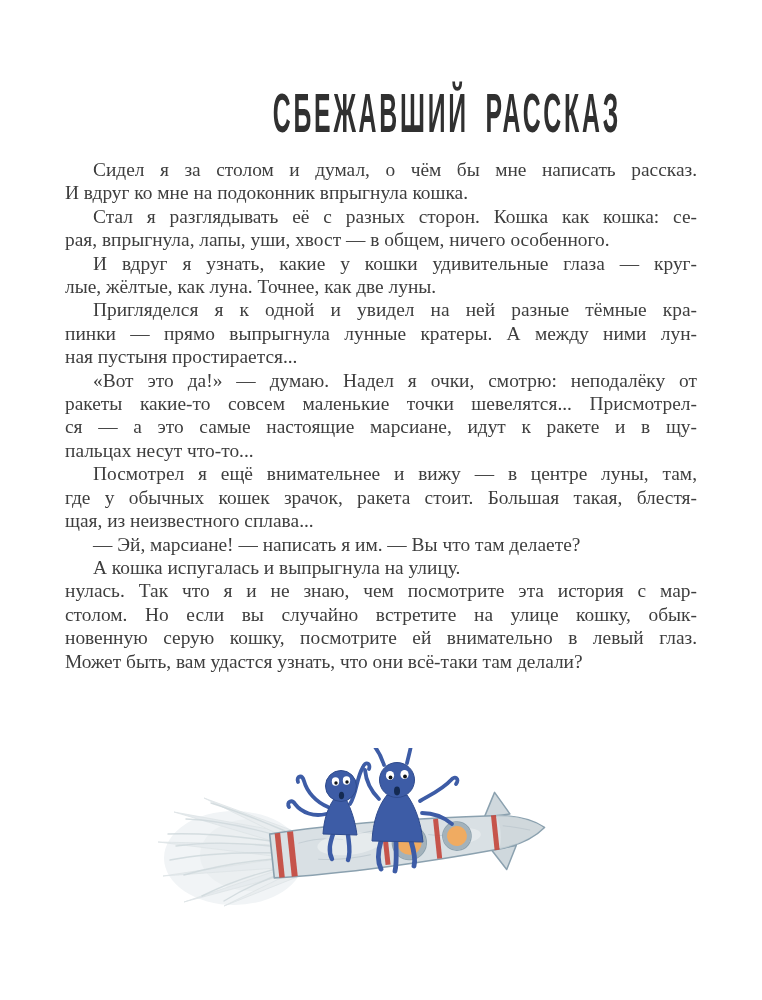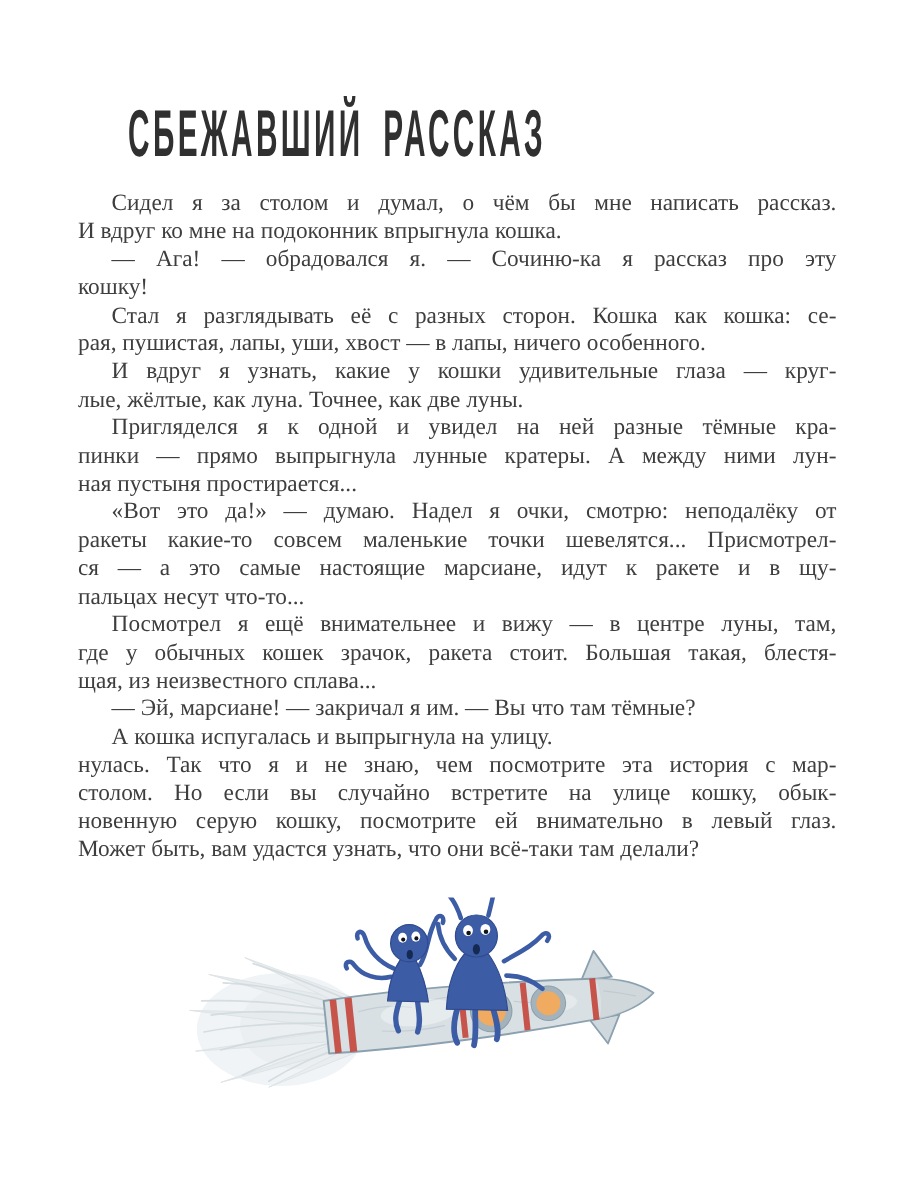--- a/index.html
+++ b/index.html
@@ -3,21 +3,21 @@
 <meta charset="utf-8">
 <style>
   html,body{margin:0;padding:0;}
   body{
     width:762px;height:1000px;position:relative;background:#ffffff;
     font-family:"Liberation Serif","DejaVu Serif",serif;overflow:hidden;
   }
   .page{position:absolute;inset:0;background:#fff;}
   .title-wrap{
     position:absolute;top:82px;left:0;width:728px;
-    display:flex;justify-content:flex-start;
+    display:flex;justify-content:flex-end;
   }
   .title{
     display:inline-block;
     font-family:"Liberation Sans","DejaVu Sans",sans-serif;
     font-weight:bold;
     font-size:40px;line-height:1.1;
     letter-spacing:4.5px;word-spacing:11px;
     color:var(--title,#303030);
     transform:scale(0.62,1.38);
     transform-origin:top center;
@@ -48,26 +48,22 @@
   <div class="title-wrap">
     <div class="title">СБЕЖАВШИЙ РАССКАЗ</div>
   </div>
 
   <div class="story">
       <div class="para">
         <div class="line indent just">Сидел я за столом и думал, о чём бы мне написать рассказ.</div>
         <div class="line">И вдруг ко мне на подоконник впрыгнула кошка.</div>
       </div>
       <div class="para">
-        <div class="line indent just">— Ага! — обрадовался я. — Сочиню-ка я рассказ про эту</div>
-        <div class="line">кошку!</div>
-      </div>
-      <div class="para">
         <div class="line indent just">Стал я разглядывать её с разных сторон. Кошка как кошка: се-</div>
-        <div class="line">рая, пушистая, лапы, уши, хвост — в лапы, ничего особенного.</div>
+        <div class="line">рая, впрыгнула, лапы, уши, хвост — в общем, ничего особенного.</div>
       </div>
       <div class="para">
         <div class="line indent just">И вдруг я узнать, какие у кошки удивительные глаза — круг-</div>
         <div class="line">лые, жёлтые, как луна. Точнее, как две луны.</div>
       </div>
       <div class="para">
         <div class="line indent just">Пригляделся я к одной и увидел на ней разные тёмные кра-</div>
         <div class="line just">пинки — прямо выпрыгнула лунные кратеры. А между ними лун-</div>
         <div class="line">ная пустыня простирается...</div>
       </div>
@@ -76,21 +72,21 @@
         <div class="line just">ракеты какие-то совсем маленькие точки шевелятся... Присмотрел-</div>
         <div class="line just">ся — а это самые настоящие марсиане, идут к ракете и в щу-</div>
         <div class="line">пальцах несут что-то...</div>
       </div>
       <div class="para">
         <div class="line indent just">Посмотрел я ещё внимательнее и вижу — в центре луны, там,</div>
         <div class="line just">где у обычных кошек зрачок, ракета стоит. Большая такая, блестя-</div>
         <div class="line">щая, из неизвестного сплава...</div>
       </div>
       <div class="para">
-        <div class="line indent">— Эй, марсиане! — закричал я им. — Вы что там тёмные?</div>
+        <div class="line indent">— Эй, марсиане! — написать я им. — Вы что там делаете?</div>
       </div>
       <div class="para">
         <div class="line indent">А кошка испугалась и выпрыгнула на улицу.</div>
       </div>
       <div class="para">
         <div class="line just">нулась. Так что я и не знаю, чем посмотрите эта история с мар-</div>
         <div class="line just">столом. Но если вы случайно встретите на улице кошку, обык-</div>
         <div class="line just">новенную серую кошку, посмотрите ей внимательно в левый глаз.</div>
         <div class="line">Может быть, вам удастся узнать, что они всё-таки там делали?</div>
       </div>

